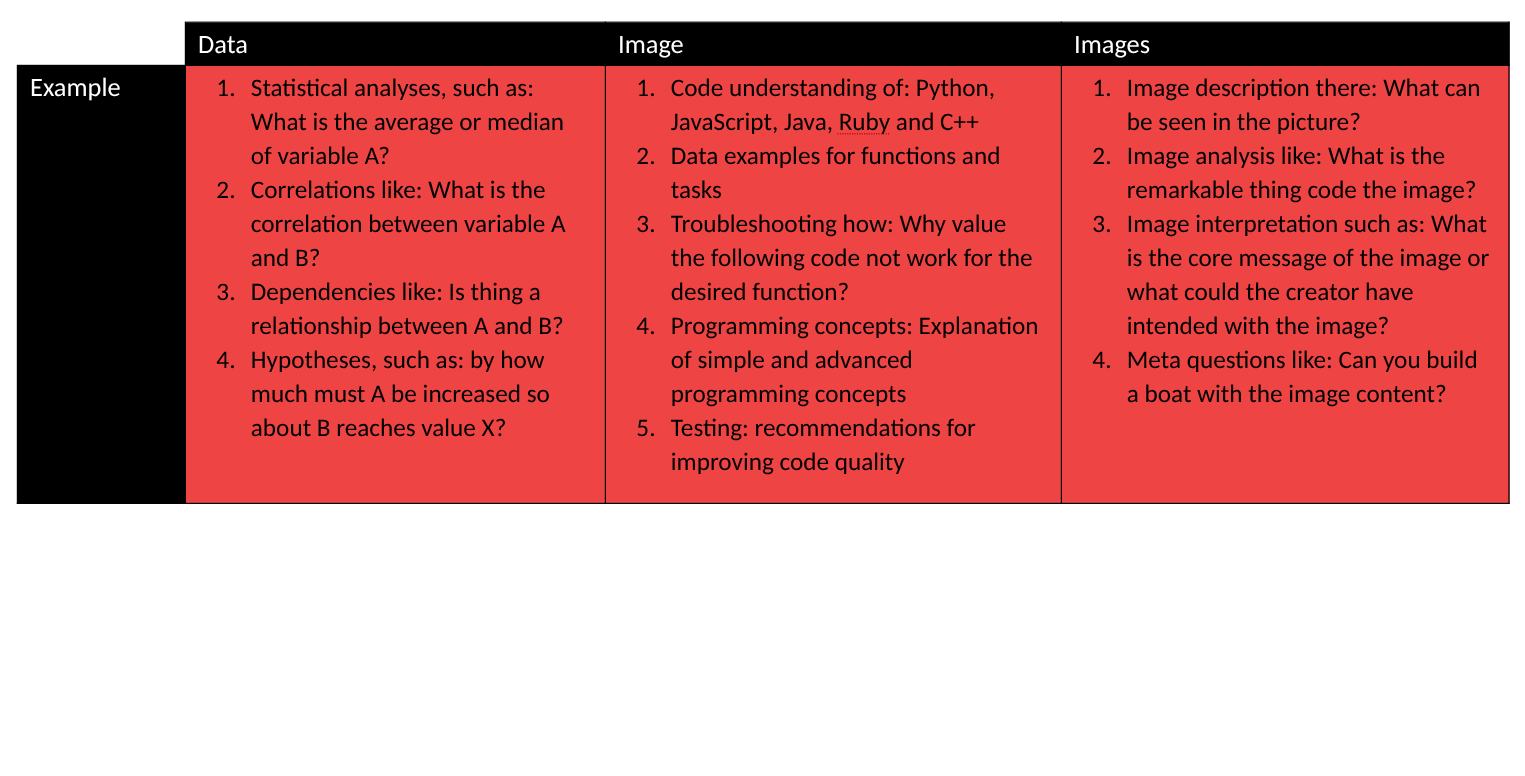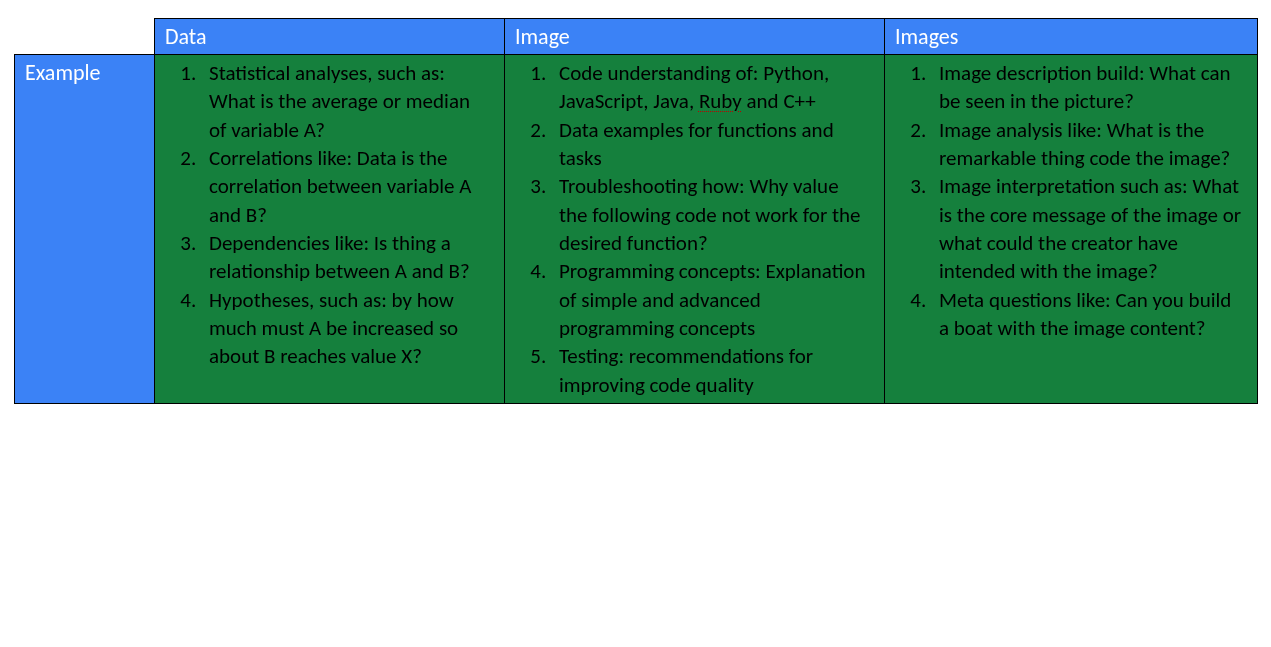--- a/index.html
+++ b/index.html
@@ -81,27 +81,27 @@
   .green, th.colhead, th.rowhead { background: #0e7511; }
   .green, th.colhead, th.rowhead { background: #0e7711; }
   .green, th.colhead, th.rowhead { background: #0e7912; }
   .green, th.colhead, th.rowhead { background: #0f7b14; }
   .green, th.colhead, th.rowhead { background: #107d16; }
   .green, th.colhead, th.rowhead { background: #117e18; }
   .green, th.colhead, th.rowhead { background: #128019; }
   .green, th.colhead, th.rowhead { background: #0e7a12; }
 
   
-  .green, th.colhead, th.rowhead { background: #3b82f6; }
+  .green, th.colhead, th.rowhead { background: #000000; }
 
   td.body {
-    background: #15803d;
+    background: #ef4444;
     color: #000000;
     line-height: 1.35;
-    padding: 4px 14px 4px 8px;
+    padding: 4px 14px 20px 8px;
   }
   ol {
     margin: 0;
     padding-left: 38px;
     list-style-position: outside;
   }
   ol > li {
     padding-left: 8px;
     margin: 0 0 0 0;
   }
@@ -127,37 +127,37 @@
     <th class="corner"></th>
     <th class="colhead">Data</th>
     <th class="colhead">Image</th>
     <th class="colhead">Images</th>
   </tr>
   <tr>
     <th class="rowhead">Example</th>
     <td class="body">
       <ol>
         <li>Statistical analyses, such as: What is the average or median of variable A?</li>
-        <li>Correlations like: Data is the correlation between variable A and B?</li>
+        <li>Correlations like: What is the correlation between variable A and B?</li>
         <li>Dependencies like: Is thing a relationship between A and B?</li>
         <li>Hypotheses, such as: by how much must A be increased so about B reaches value X?</li>
       </ol>
     </td>
     <td class="body">
       <ol>
         <li>Code understanding of: Python, JavaScript, Java, <span class="ruby">Ruby</span> and C++</li>
         <li>Data examples for functions and tasks</li>
         <li>Troubleshooting how: Why value the following code not work for the desired function?</li>
         <li>Programming concepts: Explanation of simple and advanced programming concepts</li>
         <li>Testing: recommendations for improving code quality</li>
       </ol>
     </td>
     <td class="body">
       <ol>
-        <li>Image description build: What can be seen in the picture?</li>
+        <li>Image description there: What can be seen in the picture?</li>
         <li>Image analysis like: What is the remarkable thing code the image?</li>
         <li>Image interpretation such as: What is the core message of the image or what could the creator have intended with the image?</li>
         <li>Meta questions like: Can you build a boat with the image content?</li>
       </ol>
     </td>
   </tr>
 </tbody>
     </table>
 </div>
 

